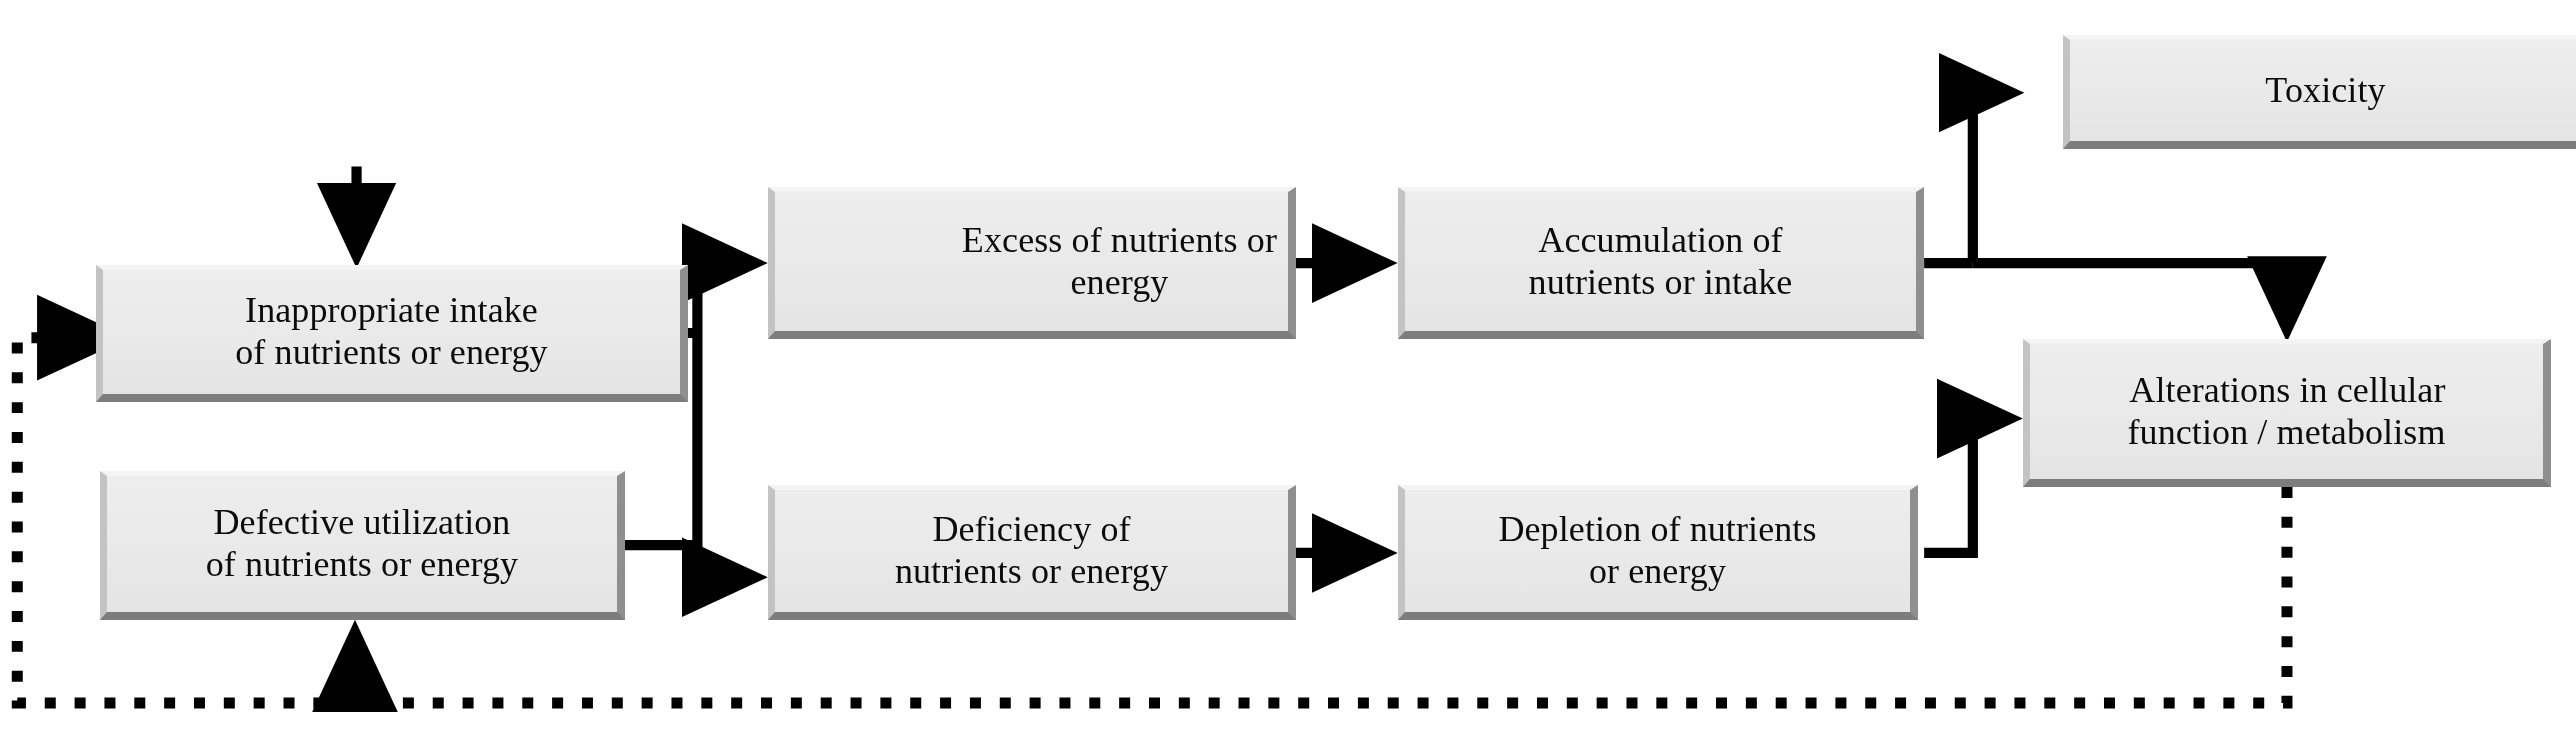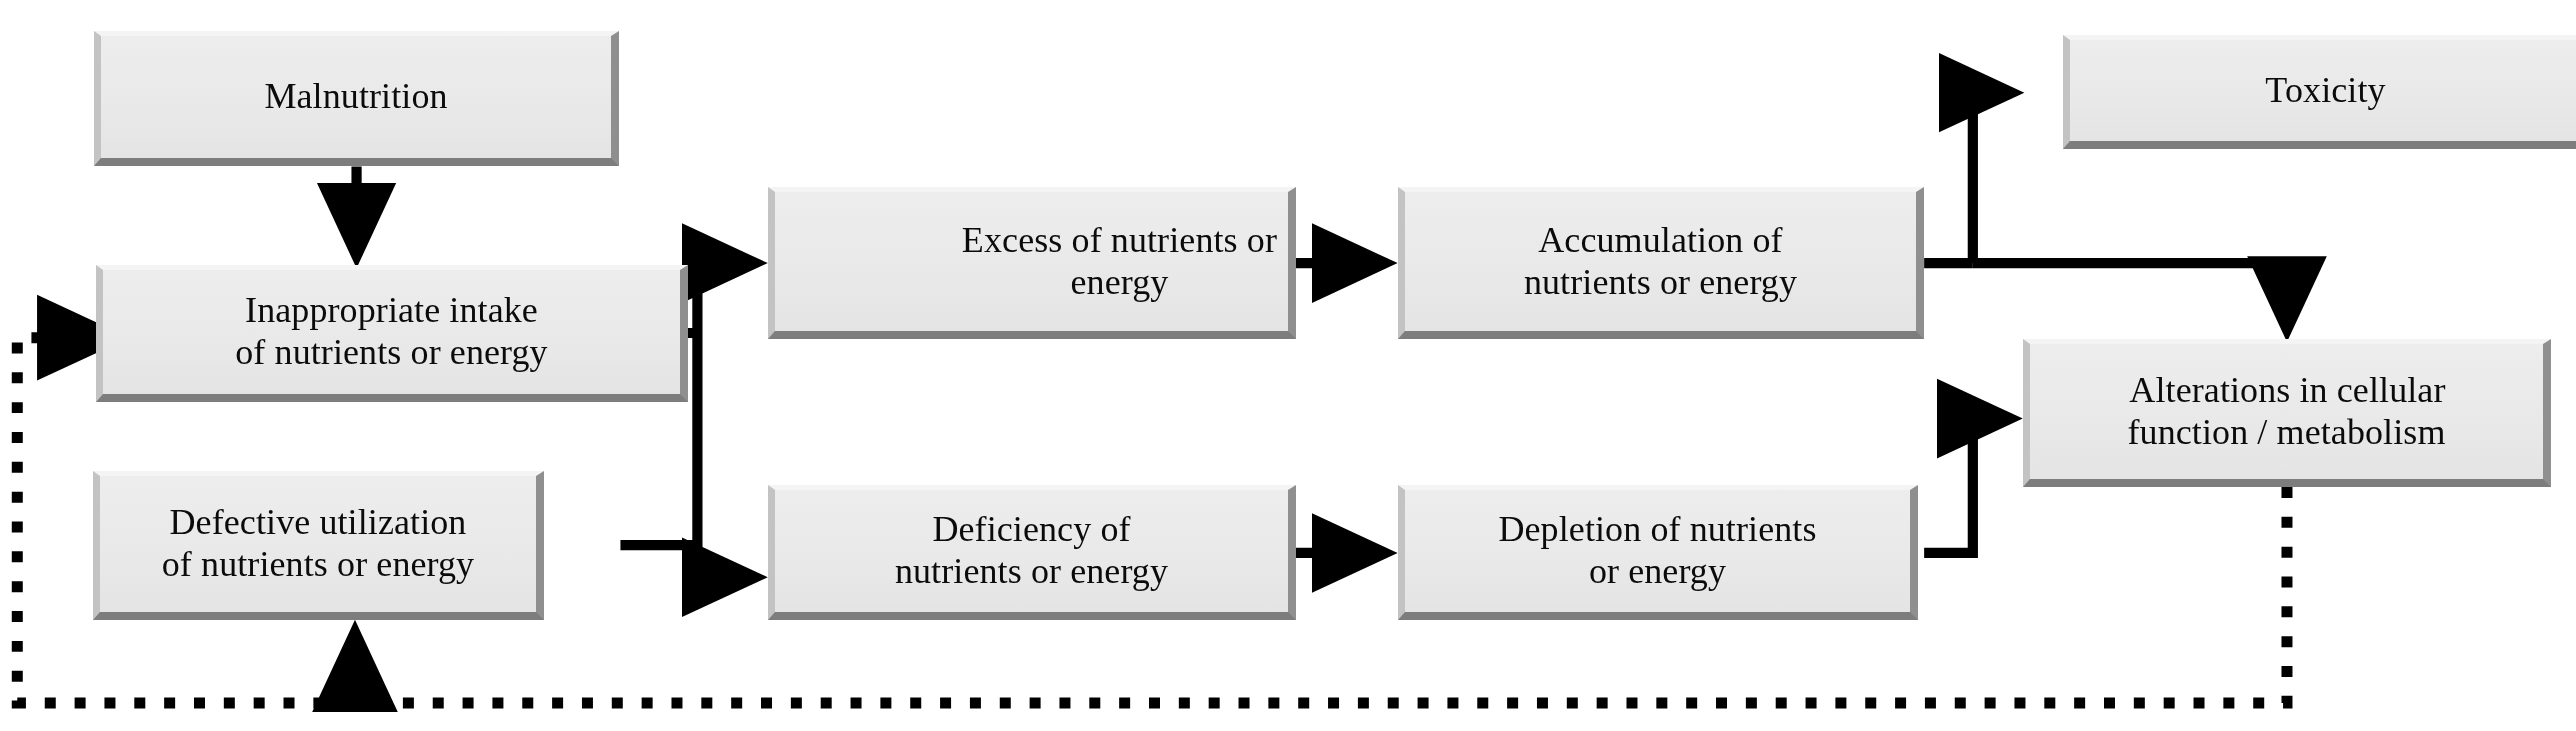--- a/index.html
+++ b/index.html
@@ -69,42 +69,39 @@
       <path d="M2512,335 L2912,335 L2912,420" marker-end="url(#ah)"></path>
 
       <path d="M2450,704 L2512,704 L2512,533 L2560,533" marker-end="url(#ah)"></path>
 
       <path stroke-width="14" stroke-dasharray="14 24" stroke-linecap="butt" d="M2912,620 L2912,895 L22,895 L22,430 L148,430" marker-end="url(#ahd)"></path>
 
       <path stroke-width="14" stroke-dasharray="14 24" stroke-linecap="butt" d="M452,895 L452,806" marker-end="url(#ahd)"></path>
     </g>
   </svg>
 
-  <div class="node" style="left:94px;top:31px;width:525px;height:135px;">
-    <span class="lbl">Malnutrition</span>
-  </div>
 
   <div class="node" style="left:96px;top:265px;width:592px;height:137px;">
     <span class="lbl">Inappropriate intake
 of nutrients or energy</span>
   </div>
 
-  <div class="node" style="left:93px;top:471px;width:451px;height:149px;">
+  <div class="node" style="left:100px;top:471px;width:525px;height:149px;">
     <span class="lbl">Defective utilization
 of nutrients or energy</span>
   </div>
 
   <div class="node" style="left:768px;top:187px;width:528px;height:152px;justify-content:flex-end;">
     <span class="lbl">Excess of nutrients or
 energy</span>
   </div>
 
   <div class="node" style="left:1398px;top:187px;width:526px;height:152px;">
     <span class="lbl">Accumulation of
-nutrients or energy</span>
+nutrients or intake</span>
   </div>
 
   <div class="node" style="left:768px;top:485px;width:528px;height:135px;">
     <span class="lbl">Deficiency of
 nutrients or energy</span>
   </div>
 
   <div class="node" style="left:1398px;top:485px;width:520px;height:135px;">
     <span class="lbl">Depletion of nutrients
 or energy</span>

